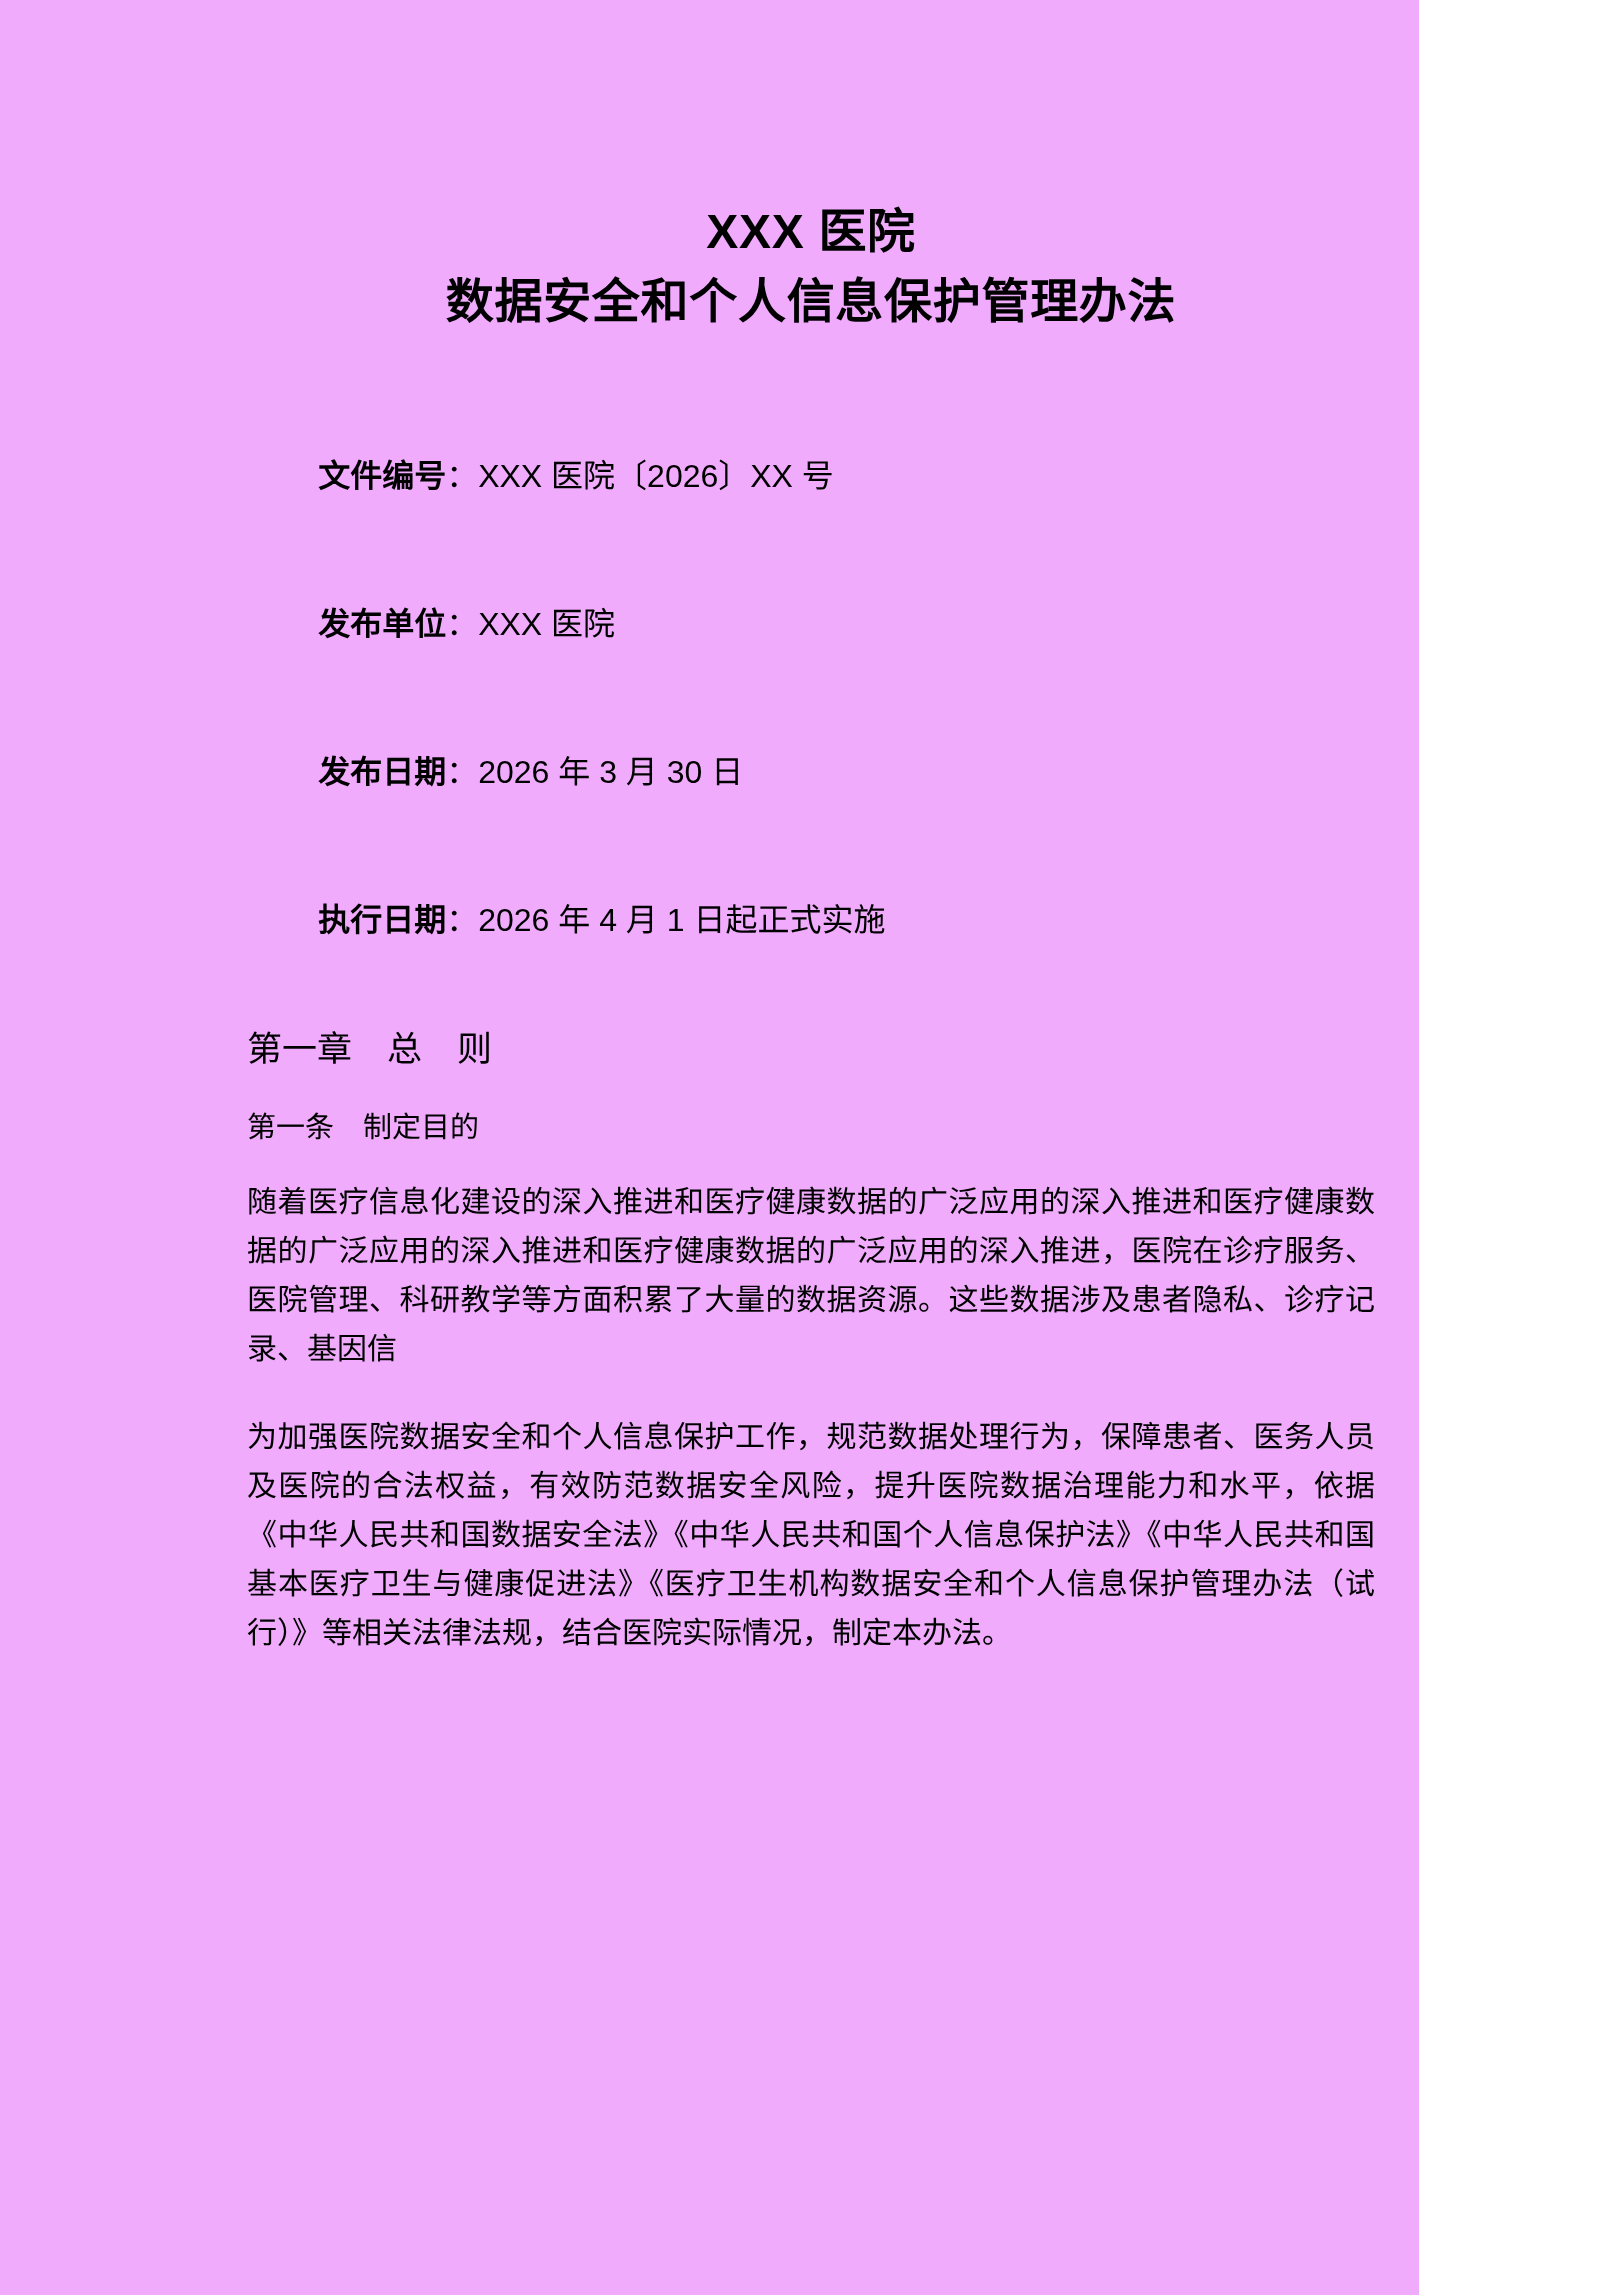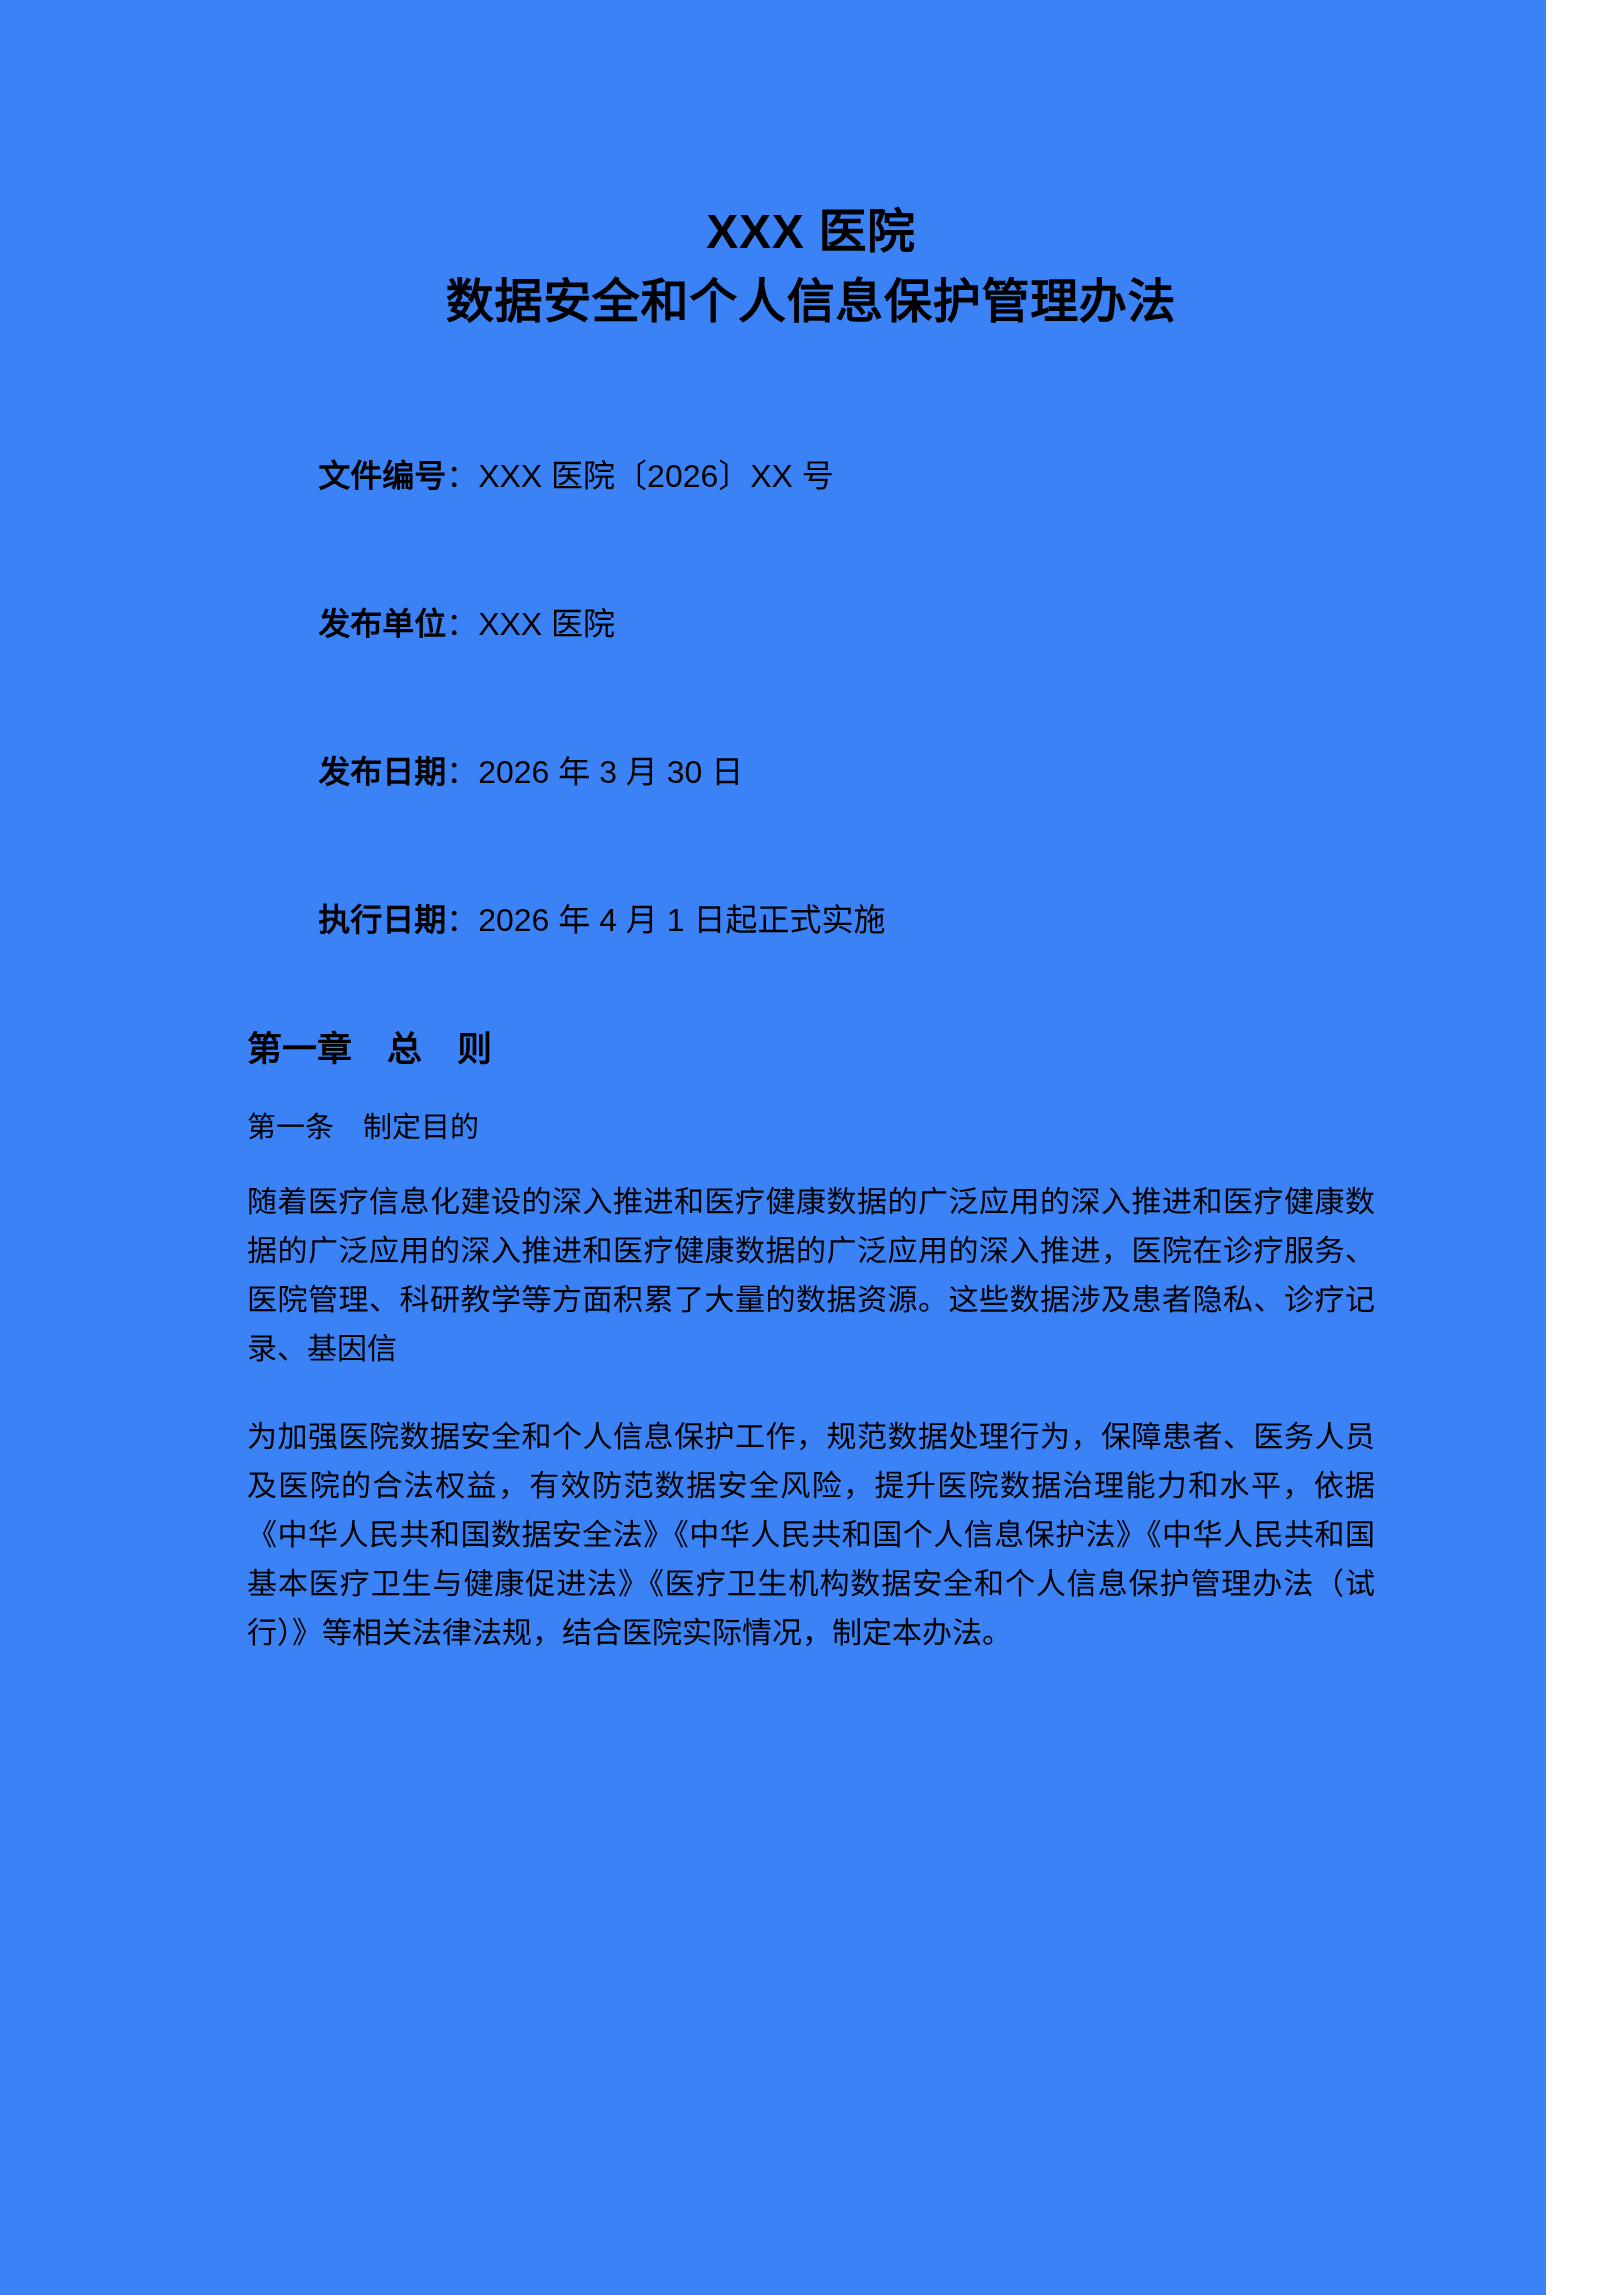--- a/index.html
+++ b/index.html
@@ -10,23 +10,23 @@
 
   body {
     font-family: "Liberation Sans", "DejaVu Sans", sans-serif;
     color: #000000;
     -webkit-font-smoothing: antialiased;
   }
 
   
   .page {
     position: relative;
-    width: 1546px;
+    width: 1419px;
     height: 2295px;
-    background: #3b82f6;
+    background: #f0abfc;
     overflow: hidden;
     box-sizing: border-box;
   }
 
   
   .content {
     position: absolute;
     left: 247px;
     top: 0;
     width: 1128px;
@@ -64,21 +64,21 @@
   }
   .meta-sep,
   .meta-value {
     font-weight: normal;
   }
 
   
   .chapter-heading {
     margin-top: 63px;
     font-size: 35px;
-    font-weight: bold;
+    font-weight: normal;
     line-height: 1.0;
     white-space: pre;
   }
 
   
   .article-heading {
     margin-top: 47px;
     font-size: 29px;
     font-weight: normal;
     line-height: 1.0;

